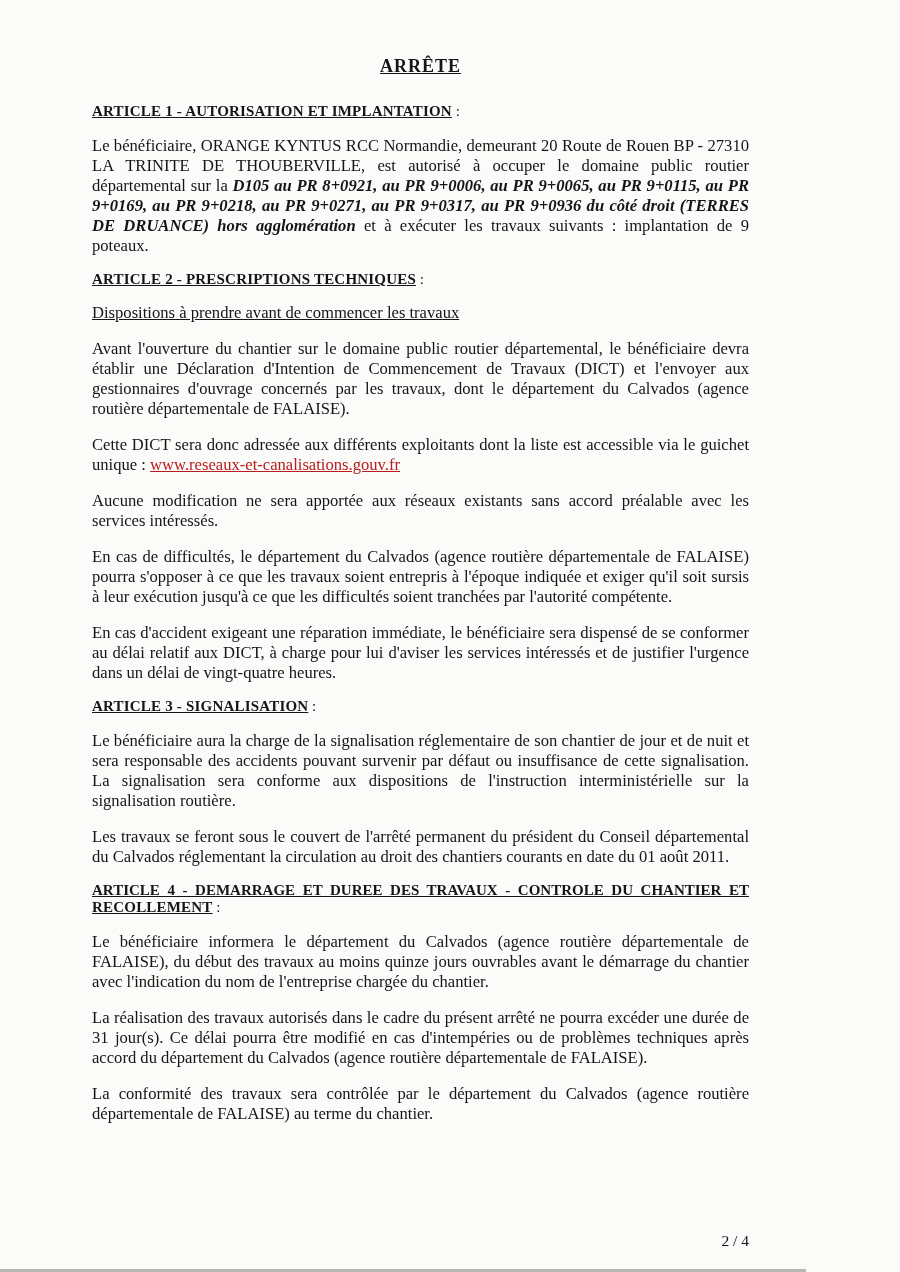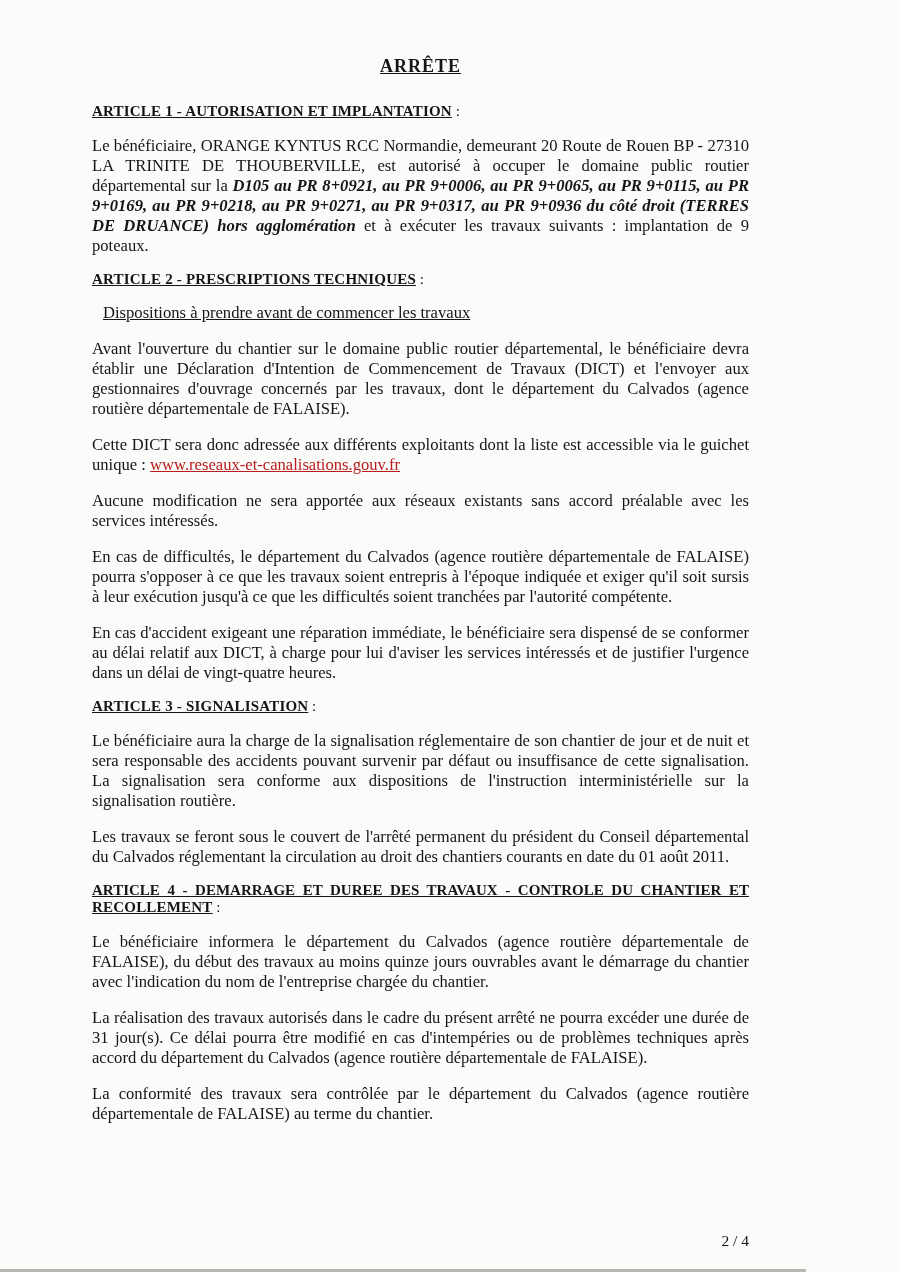--- a/index.html
+++ b/index.html
@@ -44,21 +44,21 @@
   .body {
     font-size: 16.6px;
     line-height: 20px;
     text-align: justify;
     margin: 16px 0 15px 0;
   }
   .bi { font-weight: bold; font-style: italic; }
   .sub {
     font-size: 16.6px;
     line-height: 20px;
-    margin: 4px 0 15px 11px;
+    margin: 4px 0 15px 0;
   }
   .sub .u { text-decoration: underline; }
   .doc-link {
     color: #b91c1c;
     text-decoration: underline;
     cursor: pointer;
   }
   .heading.two-line .line1 {
     display: block;
     text-align: justify;

